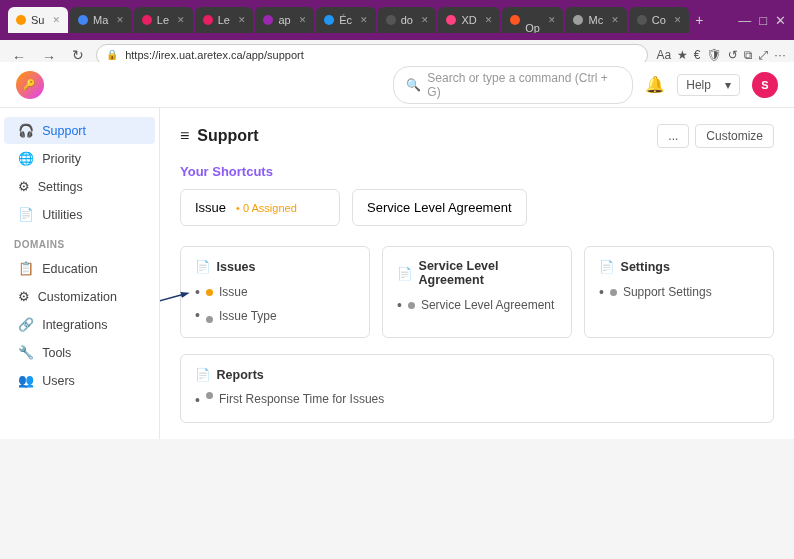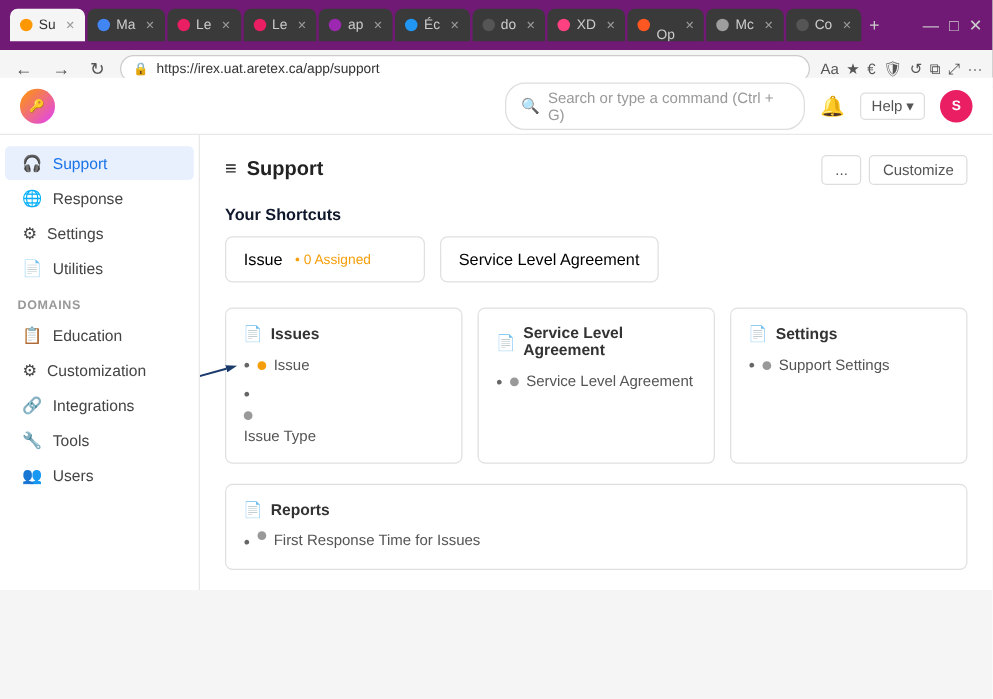--- a/index.html
+++ b/index.html
@@ -19,41 +19,41 @@
     .address-bar-icon { color: #666; font-size: 10px; }
     .nav-actions { display: flex; gap: 6px; align-items: center; color: #555; font-size: 13px; }
 
     
     .app-header { height: 46px; background: #fff; border-bottom: 1px solid #e8e8e8; display: flex; align-items: center; padding: 0 16px; justify-content: space-between; }
     .app-header-left { display: flex; align-items: center; gap: 8px; }
     .app-logo { width: 28px; height: 28px; background: linear-gradient(135deg, #f90, #e040fb); border-radius: 50%; display: flex; align-items: center; justify-content: center; color: white; font-size: 10px; font-weight: bold; }
     .app-header-right { display: flex; align-items: center; gap: 12px; }
     .search-bar { display: flex; align-items: center; border: 1px solid #ddd; border-radius: 16px; padding: 4px 12px; gap: 6px; font-size: 12px; color: #999; width: 240px; }
     .bell-icon { font-size: 16px; color: #555; cursor: pointer; }
-    .help-btn { display: flex; align-items: center; gap: 3px; font-size: 12px; color: #555; cursor: pointer; border: 1px solid #ddd; border-radius: 4px; padding: 3px 8px; }
+    .help-btn { display: flex; align-items: center; gap: 14px; font-size: 12px; color: #555; cursor: pointer; border: 1px solid #ddd; border-radius: 4px; padding: 3px 8px; }
     .user-avatar { width: 26px; height: 26px; background: #e91e63; border-radius: 50%; display: flex; align-items: center; justify-content: center; color: white; font-size: 11px; font-weight: bold; }
 
     
     .main-wrapper { display: flex; flex-direction: column; flex: 1; overflow: hidden; }
     .content-area { display: flex; flex: 1; overflow: hidden; }
 
     
     .sidebar { width: 160px; background: #fff; border-right: 1px solid #e8e8e8; padding: 8px 0; flex-shrink: 0; overflow-y: auto; }
     .sidebar-section-label { font-size: 10px; color: #999; font-weight: 600; letter-spacing: 0.5px; padding: 10px 14px 4px; text-transform: uppercase; }
     .sidebar-item { display: flex; align-items: center; gap: 8px; padding: 6px 14px; cursor: pointer; color: #444; font-size: 12.5px; border-radius: 4px; margin: 1px 4px; }
     .sidebar-item.active { background: #e8f0fe; color: #1a73e8; font-weight: 500; }
     .sidebar-item-icon { font-size: 13px; }
 
     
     .page-content { flex: 1; padding: 16px 20px; overflow-y: auto; background: #fff; }
     .page-header { display: flex; align-items: center; justify-content: space-between; margin-bottom: 16px; }
     .page-title { font-size: 16px; font-weight: 700; color: #222; display: flex; align-items: center; gap: 8px; }
     .customize-btn { display: flex; align-items: center; gap: 4px; font-size: 12px; color: #555; border: 1px solid #ddd; border-radius: 4px; padding: 4px 10px; cursor: pointer; background: #fff; }
 
-    .section-title { font-size: 13px; font-weight: 600; color: #0f172a; margin-bottom: 10px; }
+    .section-title { font-size: 13px; font-weight: 600; color: #8b5cf6; margin-bottom: 10px; }
 
     
     .shortcuts-row { display: flex; gap: 12px; margin-bottom: 20px; }
     .shortcut-card { border: 1px solid #e0e0e0; border-radius: 6px; padding: 10px 14px; display: flex; align-items: center; gap: 10px; cursor: pointer; min-width: 160px; }
     .shortcut-count { font-size: 11px; color: #f59e0b; display: flex; align-items: flex-end; gap: 3px; }
     .shortcut-count::before { content: '•'; color: #f59e0b; }
 
     
     .masters-grid { display: grid; grid-template-columns: 1fr 1fr 1fr; gap: 12px; margin-bottom: 16px; }
     .master-card { border: 1px solid #e0e0e0; border-radius: 6px; padding: 12px 14px; }
@@ -184,21 +184,21 @@
 
   <div class="content-area">
 
     <div class="sidebar">
       <div class="sidebar-item active">
         <span class="sidebar-item-icon">🎧</span>
         <span>Support</span>
       </div>
       <div class="sidebar-item">
         <span class="sidebar-item-icon">🌐</span>
-        <span>Response</span>
+        <span>Priority</span>
       </div>
       <div class="sidebar-item">
         <span class="sidebar-item-icon">⚙</span>
         <span>Settings</span>
       </div>
       <div class="sidebar-item">
         <span class="sidebar-item-icon">📄</span>
         <span>Utilities</span>
       </div>
 
@@ -258,21 +258,21 @@
 
           <div class="master-card" style="position:relative;">
             <div class="master-card-title">
               <span>📄</span>
               <span>Issues</span>
             </div>
             <div class="master-item" style="display:flex;align-items:center;gap:6px;padding:2px 0;">
               <span class="dot-orange"></span>
               <span>Issue</span>
             </div>
-            <div class="master-item" style="display:flex;align-items:flex-start;gap:6px;padding:2px 0;margin-top:3px;flex-direction:column;">
+            <div class="master-item" style="display:flex;align-items:flex-end;gap:6px;padding:2px 0;margin-top:3px;">
               <span class="dot-grey"></span>
               <span>Issue Type</span>
             </div>
 
             <svg style="position:absolute;left:-55px;top:28px;width:70px;height:40px;overflow:visible;">
               <defs>
                 <marker id="arrowhead" markerWidth="6" markerHeight="4" refX="0" refY="2" orient="auto">
                   <polygon points="0 0, 6 2, 0 4" fill="#1a3a6b"></polygon>
                 </marker>
               </defs>

